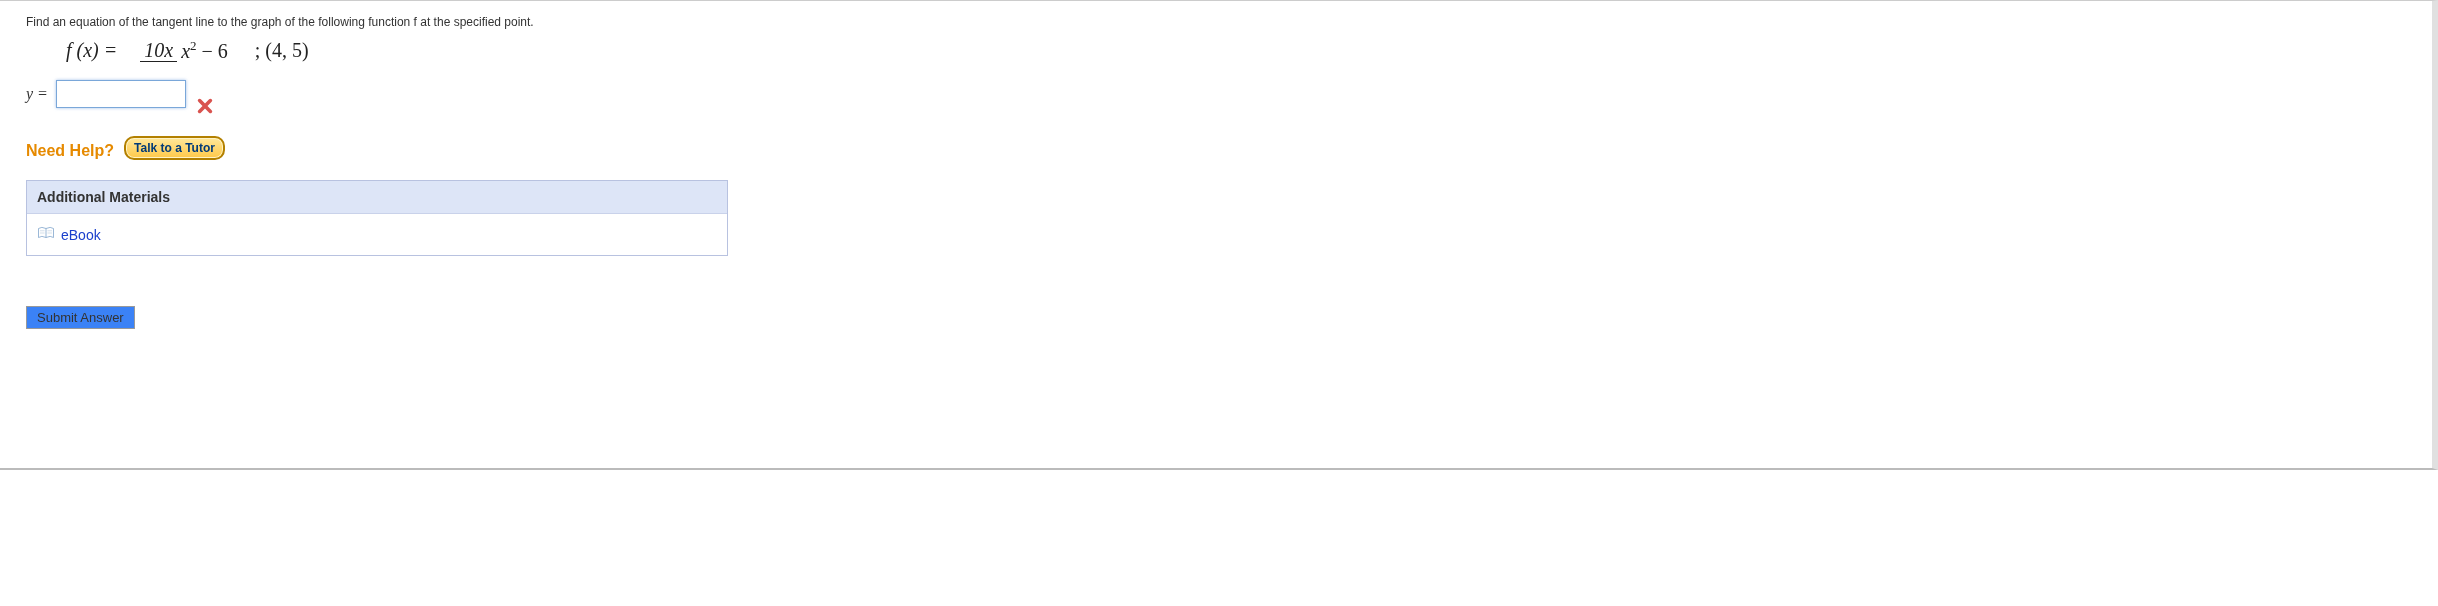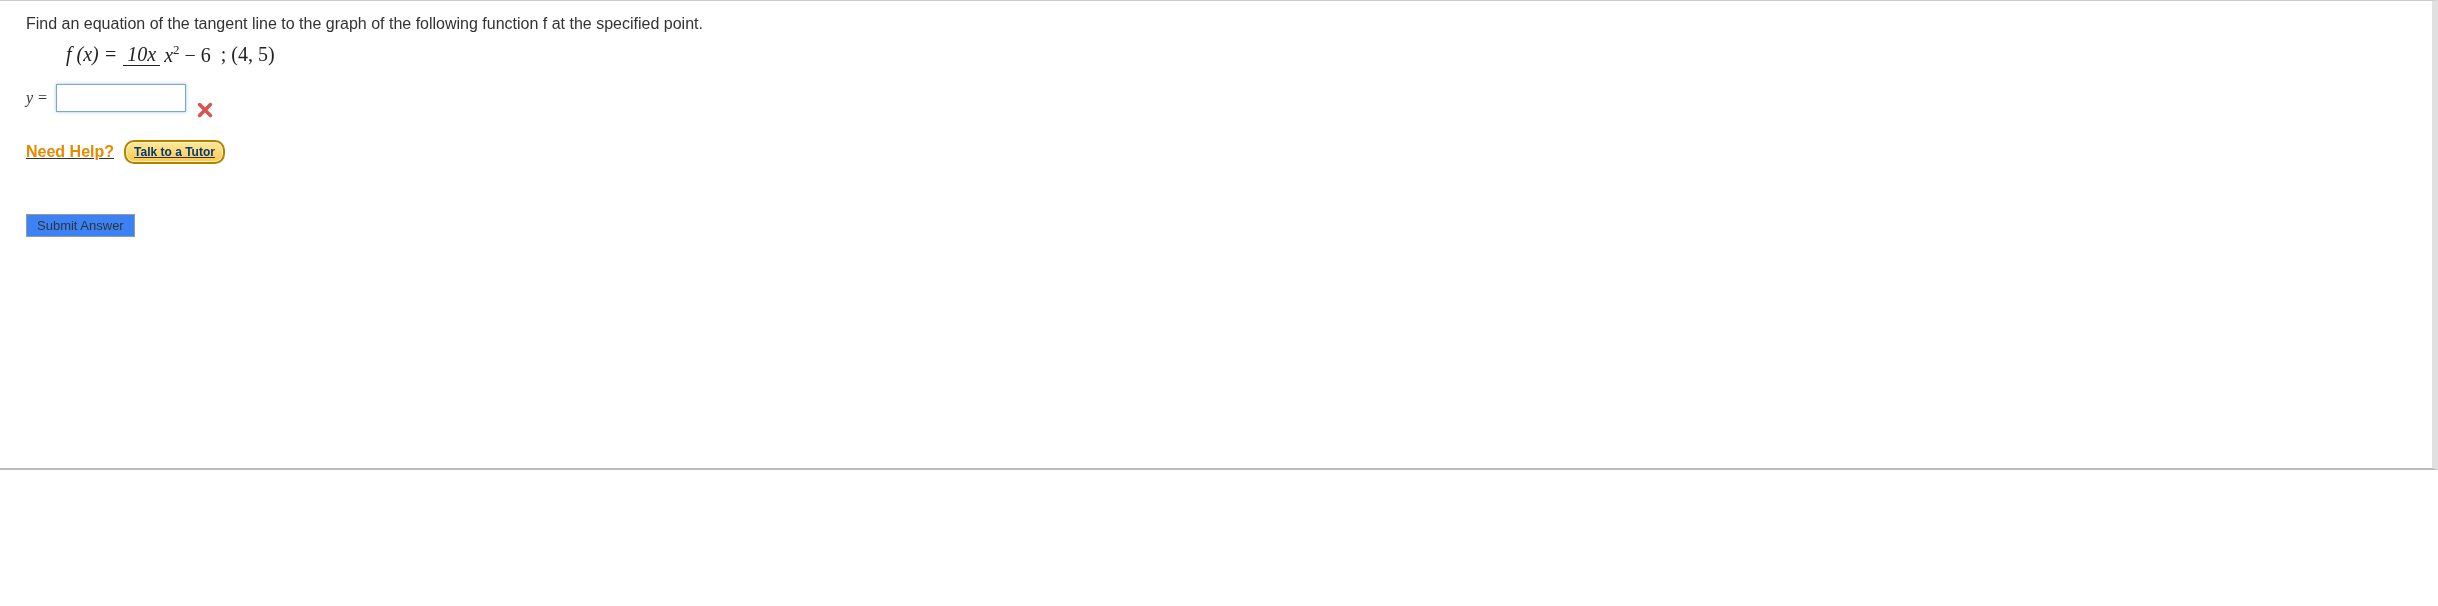--- a/index.html
+++ b/index.html
@@ -16,32 +16,32 @@
     padding: 10px 0 0 0;
     position: relative;
     min-height: 470px;
     box-sizing: border-box;
   }
   .content {
     padding: 0 20px 8px 26px;
     max-width: 1130px;
   }
   .question-text {
-    font-size: 16px;
+    font-size: 12px;
     color: #333;
     margin: 4px 0 10px 0;
   }
   .equation {
     font-family: "Times New Roman", Times, serif;
     font-size: 20px;
     color: #222;
     margin: 6px 0 14px 40px;
     display: flex;
     align-items: center;
-    gap: 6px;
+    gap: 23px;
   }
   .frac {
     display: inline-flex;
     flex-direction: row;
     align-items: center;
     line-height: 1.05;
     vertical-align: middle;
   }
   .frac .num, .frac .den {
     padding: 0 4px;
@@ -72,24 +72,23 @@
   }
   .x-mark {
     position: relative;
     top: 14px;
     left: 2px;
   }
   .x-mark svg { width: 18px; height: 18px; }
 
   .need-help {
     display: flex;
-    align-items: center;
+    align-items: flex-end;
     gap: 10px;
     margin: 28px 0 20px 0;
-    text-decoration: underline;
   }
   .need-help-label {
     color: #e68a00;
     font-weight: bold;
     font-size: 16px;
   }
   .tutor-btn {
     background: linear-gradient(#ffe79a, #ffc94a);
     border: 2px solid #b38000;
     border-radius: 10px;
@@ -173,19 +172,35 @@
           <path d="M4 4 L16 16 M16 4 L4 16" stroke="#d9534f" stroke-width="4" stroke-linecap="round" fill="none"></path>
         </svg>
       </span>
     </div>
 
     <div class="need-help">
       <span class="need-help-label">Need Help?</span>
       <button class="tutor-btn">Talk to a Tutor</button>
     </div>
 
+    <div class="materials-box">
+      <div class="materials-header">Additional Materials</div>
+      <div class="materials-body">
+        <a class="ebook-link">
+          <span>
+            <svg viewBox="0 0 24 18">
+              <path d="M2 3 Q6 0 12 3 Q18 0 22 3 L22 15 Q18 12 12 15 Q6 12 2 15 Z" fill="#fefefe" stroke="#7aa0c9" stroke-width="1"></path>
+              <path d="M12 3 L12 15" stroke="#7aa0c9" stroke-width="1"></path>
+              <path d="M4 6 L10 6 M4 9 L10 9" stroke="#bcd" stroke-width="0.8"></path>
+              <path d="M14 6 L20 6 M14 9 L20 9" stroke="#bcd" stroke-width="0.8"></path>
+            </svg>
+          </span>
+          <span>eBook</span>
+        </a>
+      </div>
+    </div>
 
     <div class="submit-row">
       <button class="submit-btn">Submit Answer</button>
     </div>
 
   </div>
 </div>
 
 </body></html>

